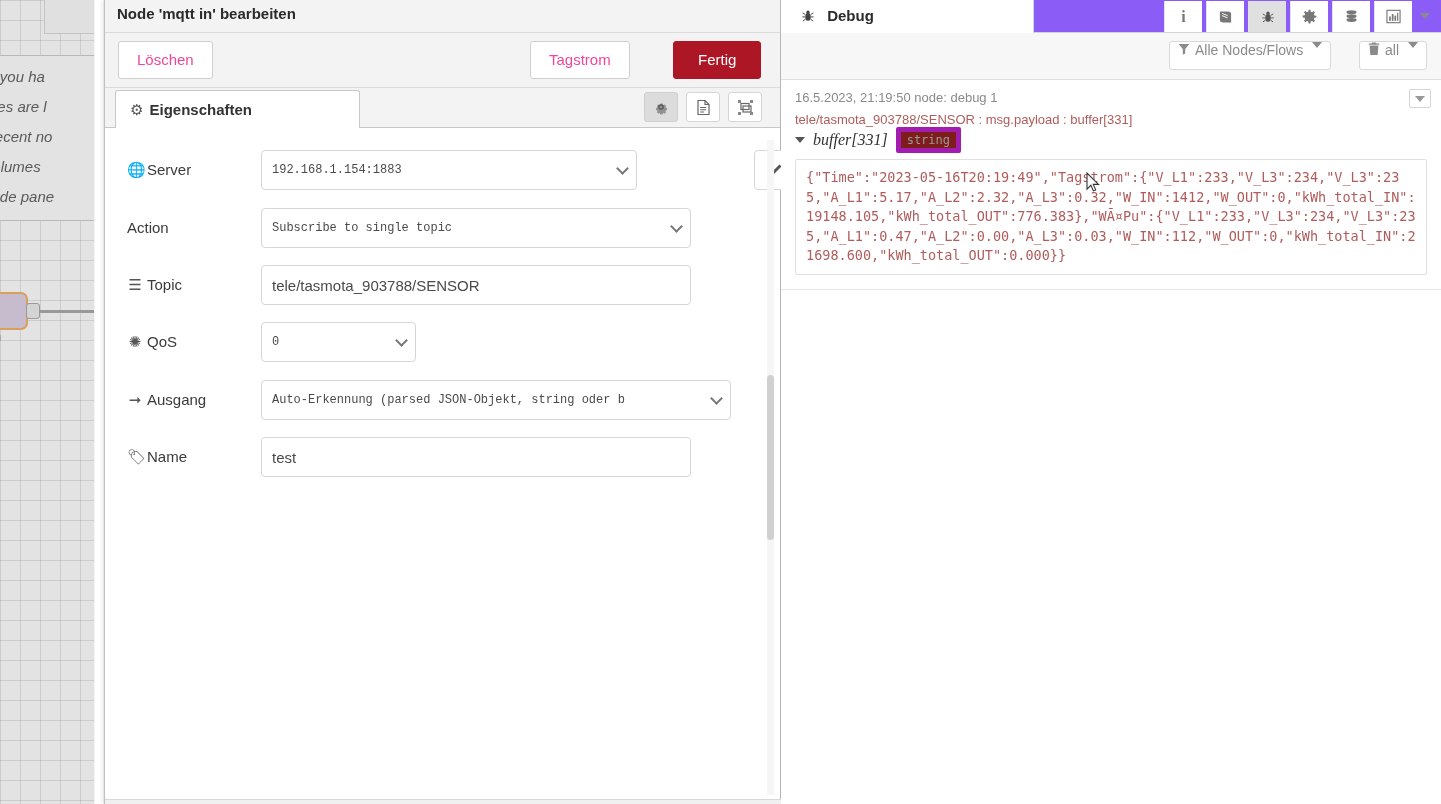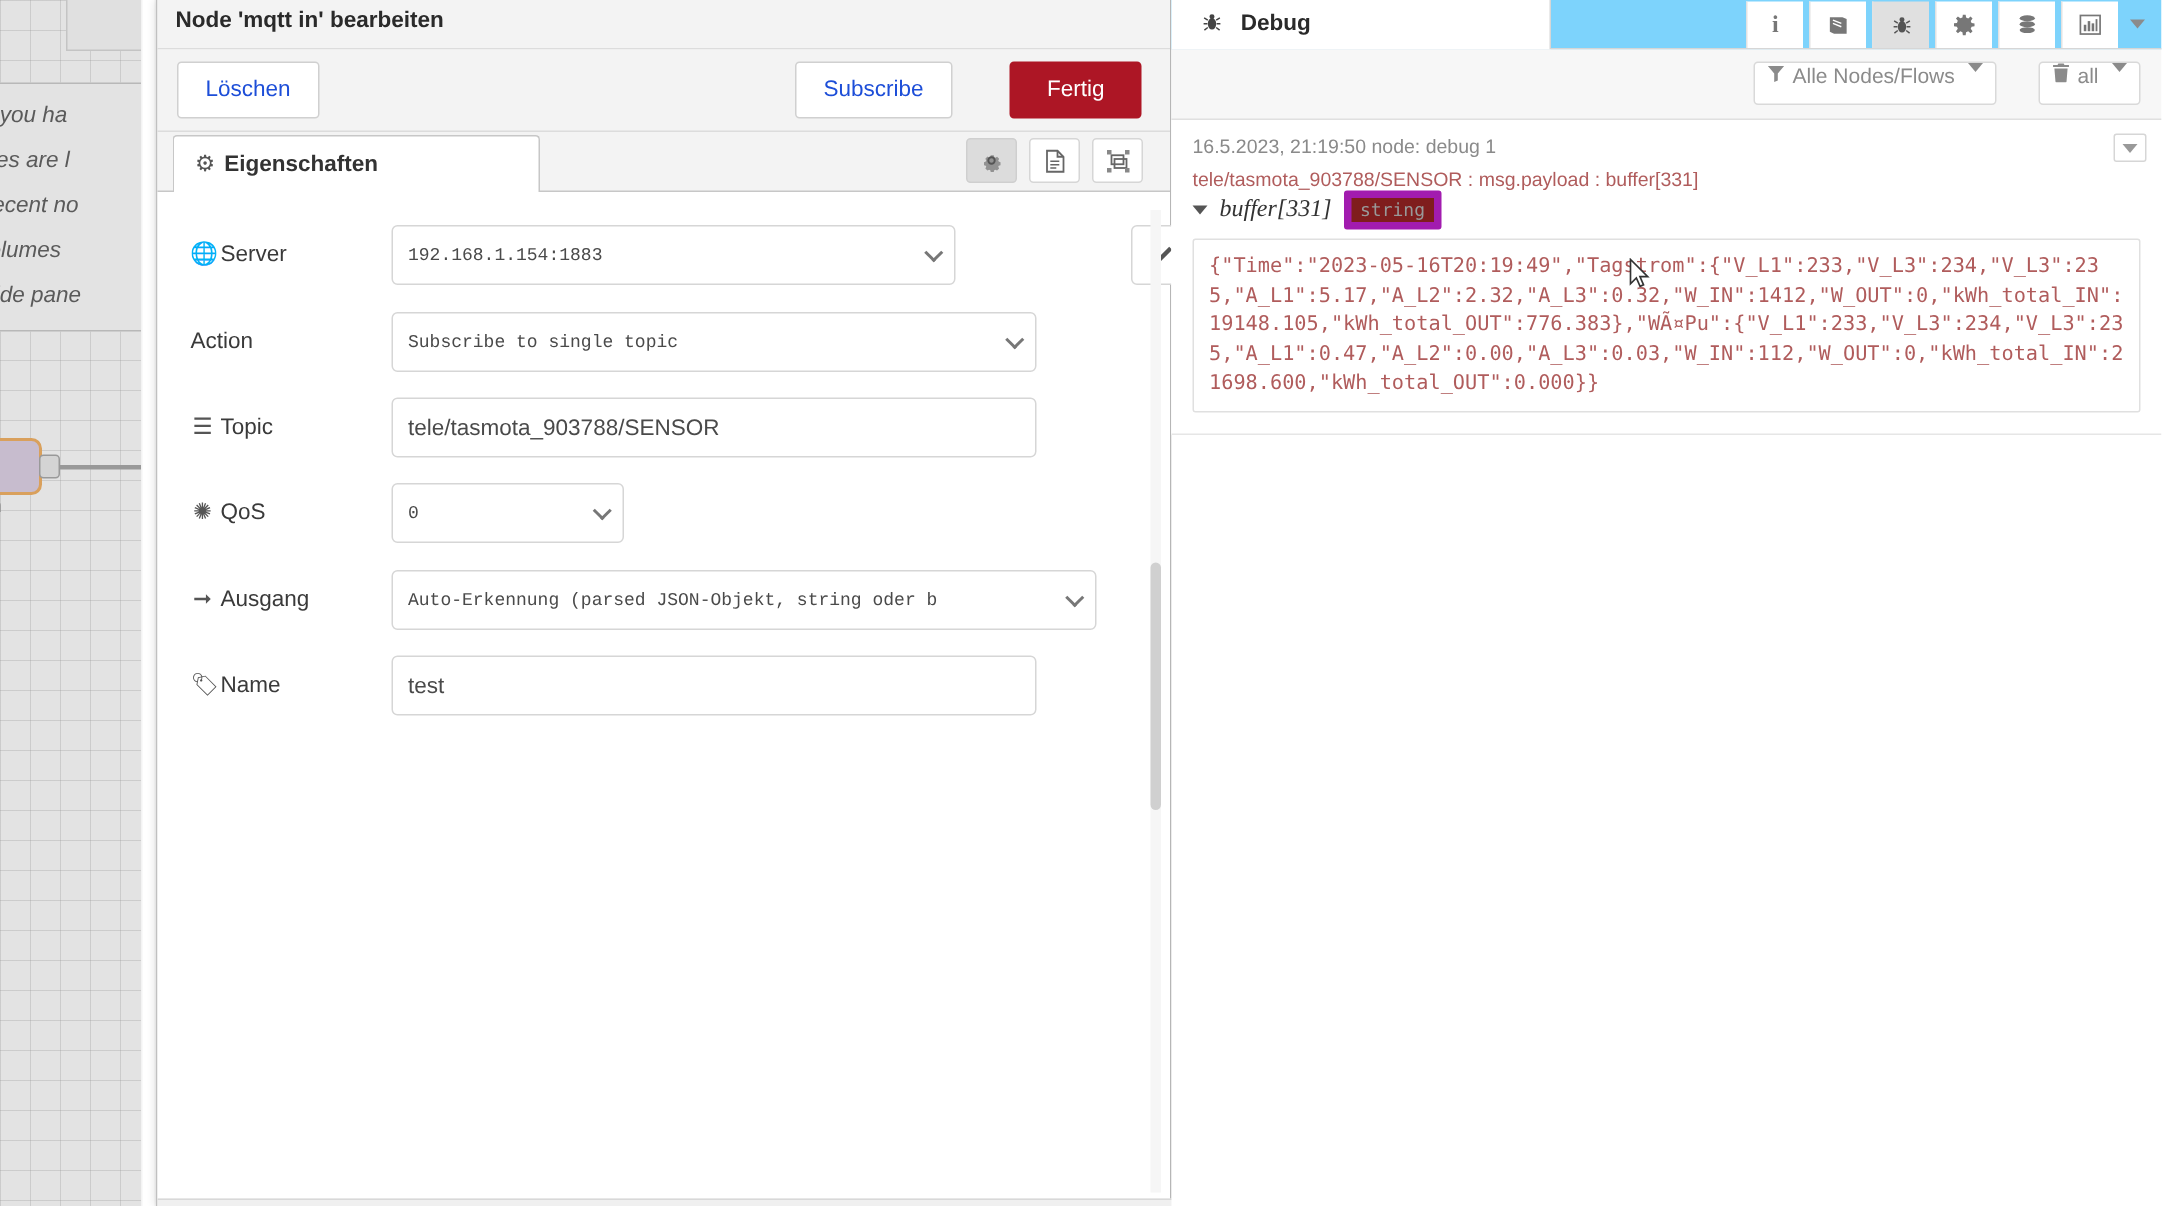--- a/index.html
+++ b/index.html
@@ -86,21 +86,21 @@
     position: absolute; left: 12px; top: 5px;
     font-size: 15px; font-weight: bold; color: #2a2a2a;
   }
   #tray-toolbar {
     position: relative; height: 55px; background: #f3f3f3;
     border-bottom: 1px solid #dcdcdc;
   }
   .tray-btn {
     position: absolute; top: 8px; height: 38px;
     border: 1px solid #d0d0d0; border-radius: 3px;
-    background: #ffffff; color: #1d4ed8;
+    background: #ffffff; color: #ec4899;
     font-size: 15px; font-family: "Liberation Sans", sans-serif;
     cursor: pointer; padding: 0 18px; line-height: 36px;
   }
   #btn-delete { left: 13px; }
   #btn-cancel { left: 425px; }
   #btn-done {
     left: 568px; background: #ad1625; border-color: #ad1625;
     color: #ffffff; font-weight: normal; padding: 0 24px;
   }
 
@@ -181,21 +181,21 @@
     position: absolute; right: 6px; top: 375px; width: 7px; height: 165px;
     background: #d0d0d0; border-radius: 4px; cursor: pointer;
   }
 
   
   #debug-panel {
     position: absolute; left: 781px; top: 0; width: 660px; height: 804px;
     background: #ffffff;
   }
   #debug-header {
-    position: relative; height: 33px; background: #7dd3fc;
+    position: relative; height: 33px; background: #8b5cf6;
     border-bottom: 1px solid #d6d6d6;
   }
   #debug-tab {
     position: absolute; left: 0; top: 0; width: 253px; height: 33px;
     background: #ffffff; border-right: 1px solid #d6d6d6;
     font-size: 15px; font-weight: bold; color: #2a2a2a;
     line-height: 32px; padding-left: 20px; cursor: pointer;
   }
   #debug-tab .bug { margin-right: 8px; font-weight: normal; }
   .hdr-icon-btn {
@@ -313,21 +313,21 @@
   <div id="canvas-scroll-thumb"></div>
 
   <div id="edit-tray">
 
     <div id="tray-titlebar">
       <div id="tray-title">Node 'mqtt in' bearbeiten</div>
     </div>
 
     <div id="tray-toolbar">
       <button class="tray-btn" id="btn-delete">Löschen</button>
-      <button class="tray-btn" id="btn-cancel">Subscribe</button>
+      <button class="tray-btn" id="btn-cancel">Tagstrom</button>
       <button class="tray-btn" id="btn-done">Fertig</button>
     </div>
 
     <div id="tabs-row">
       <div id="tab-properties">
         <span class="gear">⚙</span><span>Eigenschaften</span>
       </div>
       <div class="tab-icon-btn" id="tabicon-settings">
         <svg width="16" height="16" viewBox="0 0 16 16" aria-hidden="true">
           <path fill="#555" d="M8 5.2a2.8 2.8 0 100 5.6 2.8 2.8 0 000-5.6zm0 4.3a1.5 1.5 0 110-3 1.5 1.5 0 010 3z"></path>

